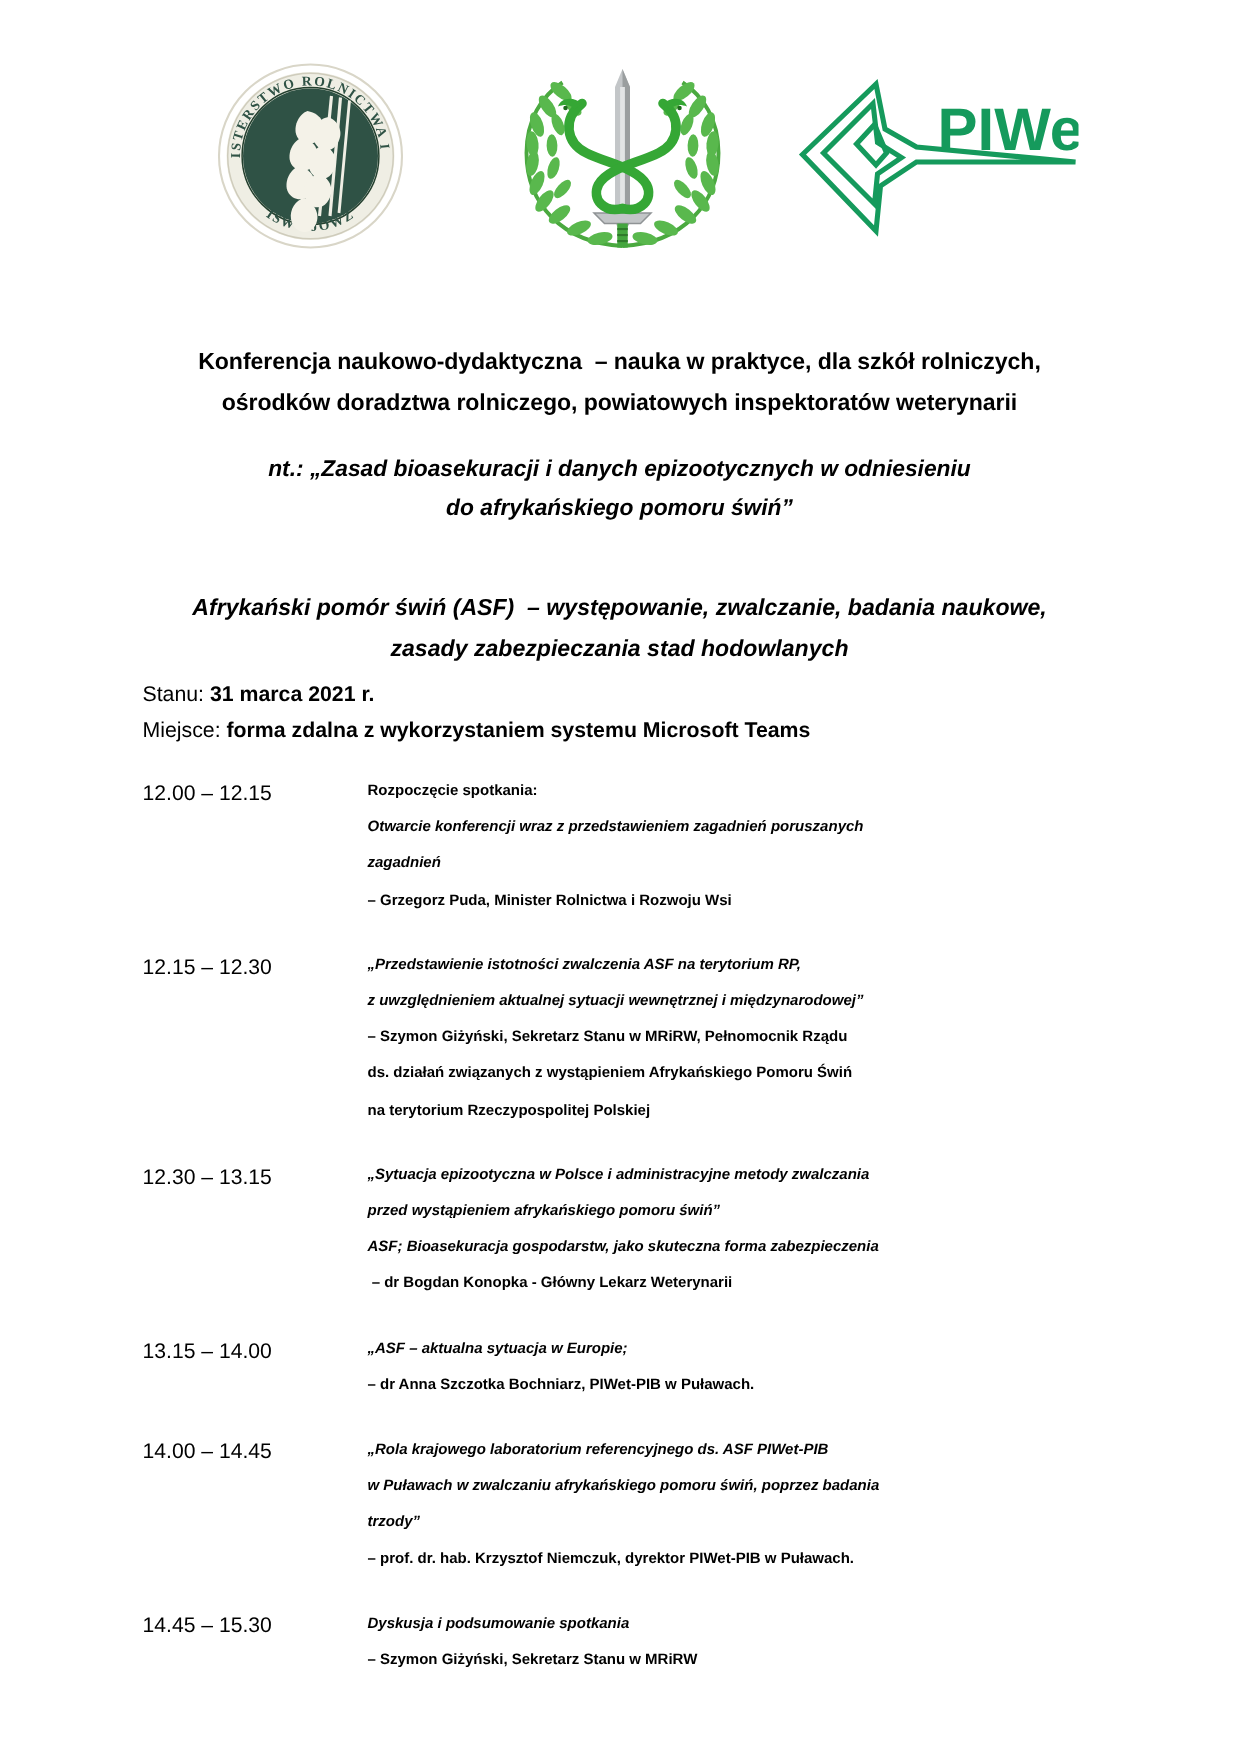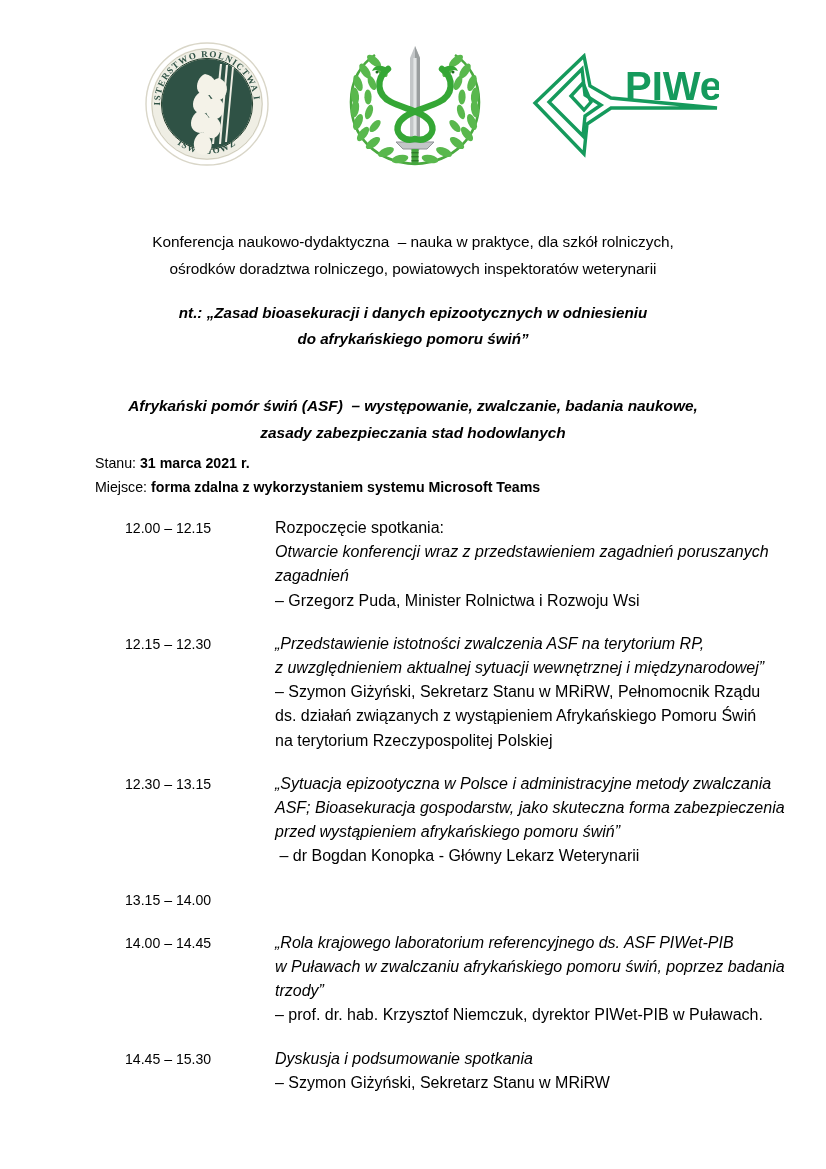--- a/index.html
+++ b/index.html
@@ -39,21 +39,21 @@
   
   .title-wrap {
     position: absolute;
     left: 80px;
     top: 228px;
     width: 666px;
     text-align: center;
   }
   .title-block-1 {
     font-size: 15.4px;
-    font-weight: normal;
+    font-weight: bold;
     line-height: 27px;
     letter-spacing: -0.05px;
   }
   .title-block-2 {
     font-size: 15.2px;
     font-weight: bold;
     font-style: italic;
     line-height: 26px;
     margin-top: 18px;
   }
@@ -79,38 +79,38 @@
   .meta-row { white-space: nowrap; }
   .meta-label { font-weight: normal; }
   .meta-value { font-weight: bold; margin-top: 32px; }
 
   
   .agenda {
     position: absolute;
     left: 95px;
     top: 516px;
     width: 660px;
-    margin-left: 30px;
   }
   .agenda-item {
     display: flex;
     align-items: flex-start;
     margin-bottom: 19px;
   }
   .agenda-time {
     flex: 0 0 150px;
     width: 150px;
     font-size: 14.1px;
     line-height: 24.2px;
     white-space: nowrap;
   }
   .agenda-body {
     flex: 1 1 auto;
-    font-size: 16px;
+    font-size: 10px;
     line-height: 24.2px;
+    font-weight: bold;
   }
   .ln { display: block; white-space: pre; }
   .ln.it { font-style: italic; }
   .ln.rm { font-style: normal; }
 </style>
 </head>
 <body>
 
 <div class="page">
 
@@ -276,27 +276,31 @@
           <span class="ln it">z uwzględnieniem aktualnej sytuacji wewnętrznej i międzynarodowej”</span>
           <span class="ln rm">– Szymon Giżyński, Sekretarz Stanu w MRiRW, Pełnomocnik Rządu</span>
           <span class="ln rm">ds. działań związanych z wystąpieniem Afrykańskiego Pomoru Świń</span>
           <span class="ln rm">na terytorium Rzeczypospolitej Polskiej</span>
         </div>
       </div>
       <div class="agenda-item">
         <div class="agenda-time">12.30 – 13.15</div>
         <div class="agenda-body">
           <span class="ln it">„Sytuacja epizootyczna w Polsce i administracyjne metody zwalczania</span>
+          <span class="ln it">przed wystąpieniem afrykańskiego pomoru świń”</span>
           <span class="ln it">ASF; Bioasekuracja gospodarstw, jako skuteczna forma zabezpieczenia</span>
-          <span class="ln it">przed wystąpieniem afrykańskiego pomoru świń”</span>
           <span class="ln rm"> – dr Bogdan Konopka - Główny Lekarz Weterynarii</span>
         </div>
       </div>
       <div class="agenda-item">
         <div class="agenda-time">13.15 – 14.00</div>
+        <div class="agenda-body">
+          <span class="ln it">„ASF – aktualna sytuacja w Europie;</span>
+          <span class="ln rm">– dr Anna Szczotka Bochniarz, PIWet-PIB w Puławach.</span>
+        </div>
       </div>
       <div class="agenda-item">
         <div class="agenda-time">14.00 – 14.45</div>
         <div class="agenda-body">
           <span class="ln it">„Rola krajowego laboratorium referencyjnego ds. ASF PIWet-PIB</span>
           <span class="ln it">w Puławach w zwalczaniu afrykańskiego pomoru świń, poprzez badania</span>
           <span class="ln it">trzody”</span>
           <span class="ln rm">– prof. dr. hab. Krzysztof Niemczuk, dyrektor PIWet-PIB w Puławach.</span>
         </div>
       </div>

